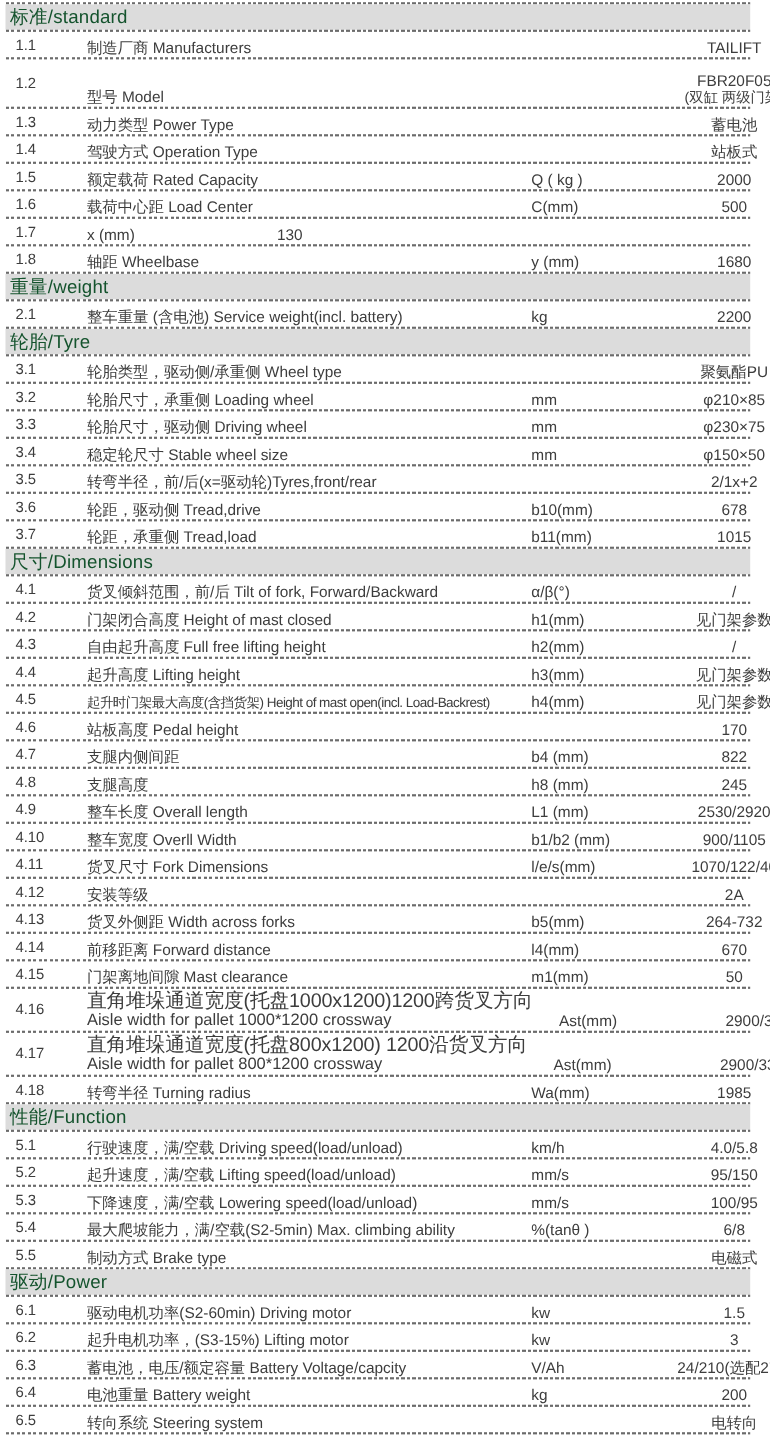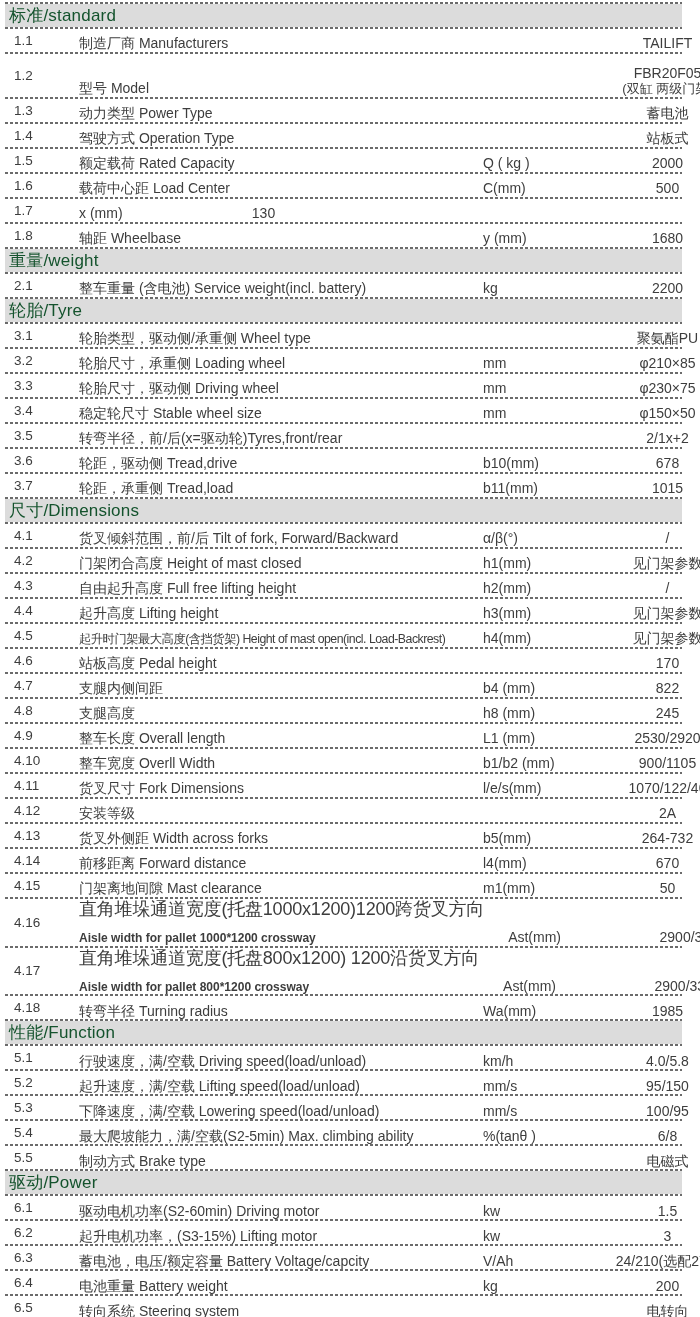--- a/index.html
+++ b/index.html
@@ -60,23 +60,23 @@
   .label-main { white-space: nowrap; }
   .label-main.tight {
     font-size: 12.3px;
     letter-spacing: -0.5px;
   }
   .row.sub .label-main {
     font-size: 18px;
     letter-spacing: -0.2px;
   }
   .sublabel {
-    font-size: 12px;
-    font-weight: bold;
-    margin-top: 13px;
+    font-size: 15px;
+    font-weight: normal;
+    margin-top: 1px;
     white-space: nowrap;
   }
   .cell-unit {
     flex: 0 0 80px;
     font-size: 14px;
     white-space: nowrap;
   }
   .cell-value {
     flex: 0 0 167px;
     box-sizing: border-box;

